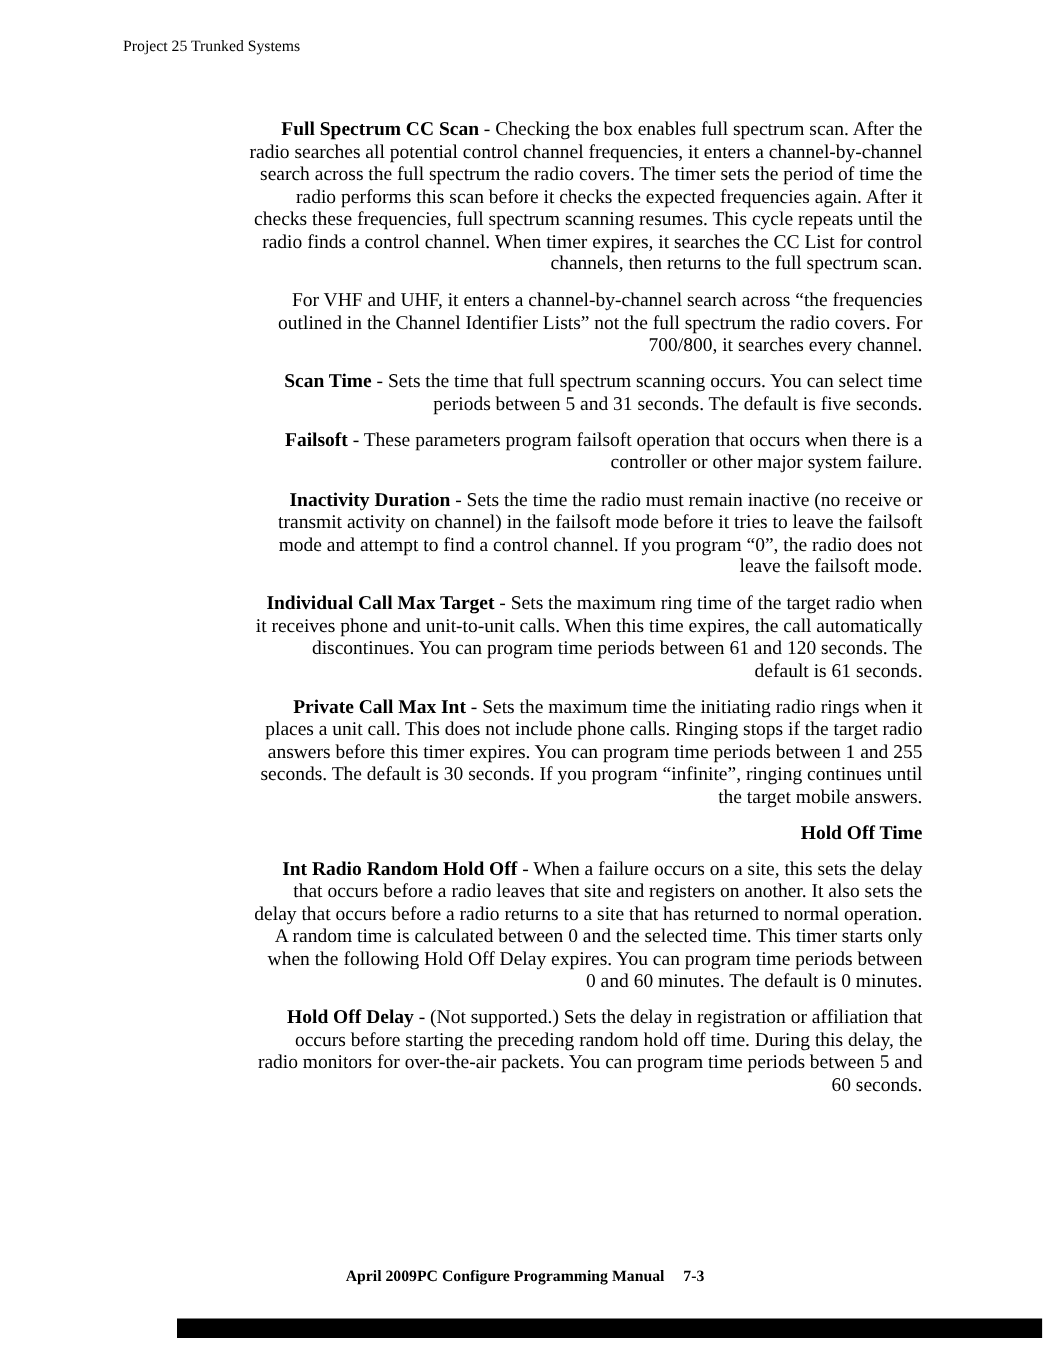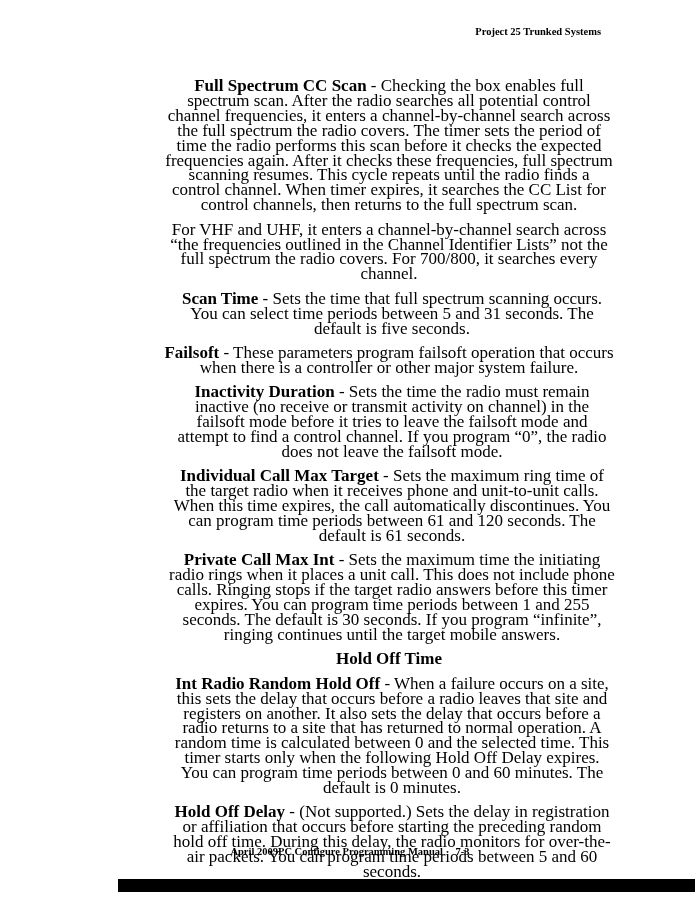--- a/index.html
+++ b/index.html
@@ -10,31 +10,30 @@
     color: #000;
   }
   .doc {
     position: relative;
     width: 695px; height: 899px;
     background: #ffffff;
     overflow: hidden;
   }
   .header {
     position: absolute;
-    top: 26px; left: 82px; right: 94px;
-    text-align: right;
-    font-weight: bold;
+    top: 26px; left: 82px; right: 77px;
+    font-weight: normal;
     font-size: 10.5px;
   }
   .content {
     position: absolute;
     top: 79px; left: 163px; width: 452px;
-    font-size: 17px;
+    font-size: 13px;
     line-height: 14.9px;
-    text-align: center;
+    text-align: right;
   }
   .para { margin-bottom: 9.5px; }
   .para.indent-1 { margin-left: 6px; font-family: Liberation Serif, serif; }
   .run.bold { font-weight: bold; }
   .run.italic { font-style: italic; }
   .footer {
     position: absolute;
     top: 846px; left: 82px; right: 77px;
     display: flex;
     justify-content: center;

